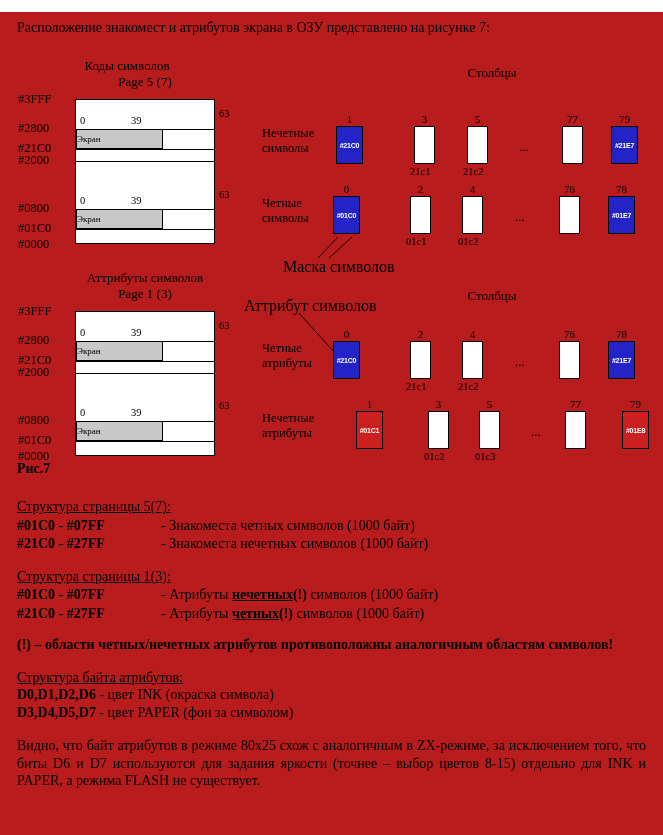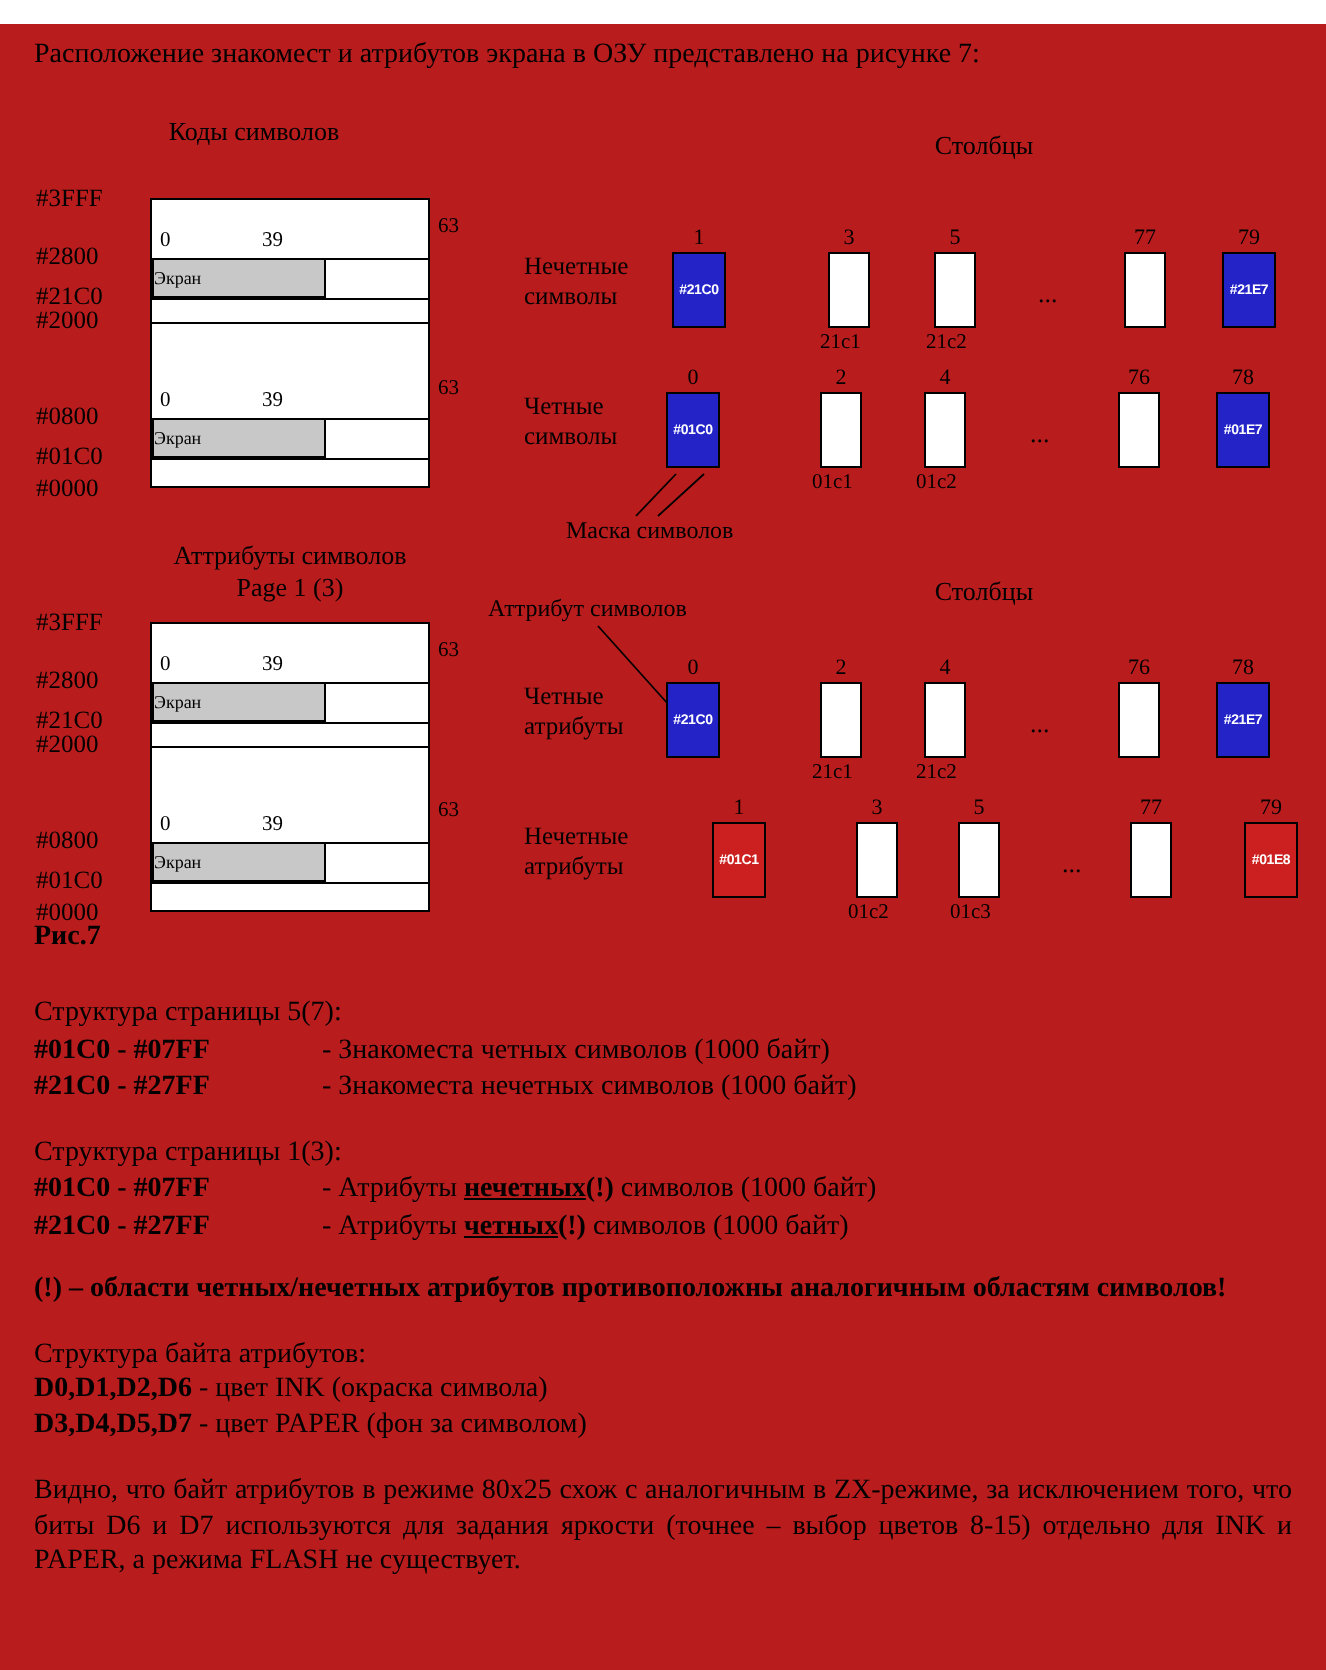--- a/index.html
+++ b/index.html
@@ -25,26 +25,26 @@
   .columns-title { font-size:13px; text-align:center; }
   .row-label { font-size:12.5px; line-height:15px; }
   .cell { position:absolute; text-align:center; }
   .cell-top { font-size:11px; height:14px; line-height:14px; }
   .cell-box { border:1px solid #000; height:38px; display:flex; align-items:center; justify-content:center; background:#fff; }
   .cell-box.blue { background:var(--blue,#2323C8); }
   .cell-box.red  { background:var(--red,#CC2020); }
   .cell-inside { color:#fff; font-family:"Liberation Sans", sans-serif; font-size:7px; font-weight:bold; letter-spacing:-0.2px; white-space:nowrap; }
   .cell-below { position:absolute; top:54px; left:-4px; font-size:10.5px; white-space:nowrap; }
   .dots { position:absolute; font-size:13px; }
-  .pointer-label { font-size:12px; white-space:nowrap; }
+  .pointer-label { font-size:16px; white-space:nowrap; }
 
   .fig-caption { font-size:14px; font-weight:bold; }
 
   .textblock { position:absolute; left:17px; top:486px; width:629px; font-size:14px; line-height:17.5px; }
-  .head { margin-top:15px; }
+  .head { text-decoration:underline; margin-top:15px; }
   .head.first { margin-top:0; }
   .structrow { display:flex; margin-top:1px; }
   .structrow .range { font-weight:bold; width:144px; flex:none; }
   .emph { font-weight:bold; text-decoration:underline; }
   .mid { font-weight:bold; }
   .warning { font-weight:bold; text-align:justify; margin-top:14px; }
   .bits { font-weight:bold; }
   .conclusion { text-align:justify; margin-top:16px; }
   .bold { font-weight:normal; }
 </style>
@@ -55,20 +55,21 @@
 
   <div class="abs intro">Расположение знакомест и атрибутов экрана в ОЗУ представлено на рисунке 7:</div>
 
   <svg class="abs" style="left:0;top:0;pointer-events:none" width="663" height="480">
     <line x1="318" y1="246" x2="338" y2="225" stroke="#000" stroke-width="0.9"></line>
     <line x1="329" y1="246" x2="352" y2="225" stroke="#000" stroke-width="0.9"></line>
     <line x1="299" y1="301" x2="334" y2="340" stroke="#000" stroke-width="0.9"></line>
   </svg>
 
   <div class="abs map-title" style="left:57px;top:46px;width:140px">Коды символов</div>
+  <div class="abs map-title" style="left:75px;top:62px;width:140px">Page 5 (7)</div>
 
   <div class="abs membox" style="left:75px;top:87px;width:140px;height:145px">
     <div class="memline" style="top:29px"></div>
     <div class="memline" style="top:49px"></div>
     <div class="memline" style="top:61px"></div>
     <div class="memline" style="top:109px"></div>
     <div class="memline" style="top:129px"></div>
     <div class="band" style="top:29px;height:20px">
       <span class="band-label">Экран</span>
     </div>

